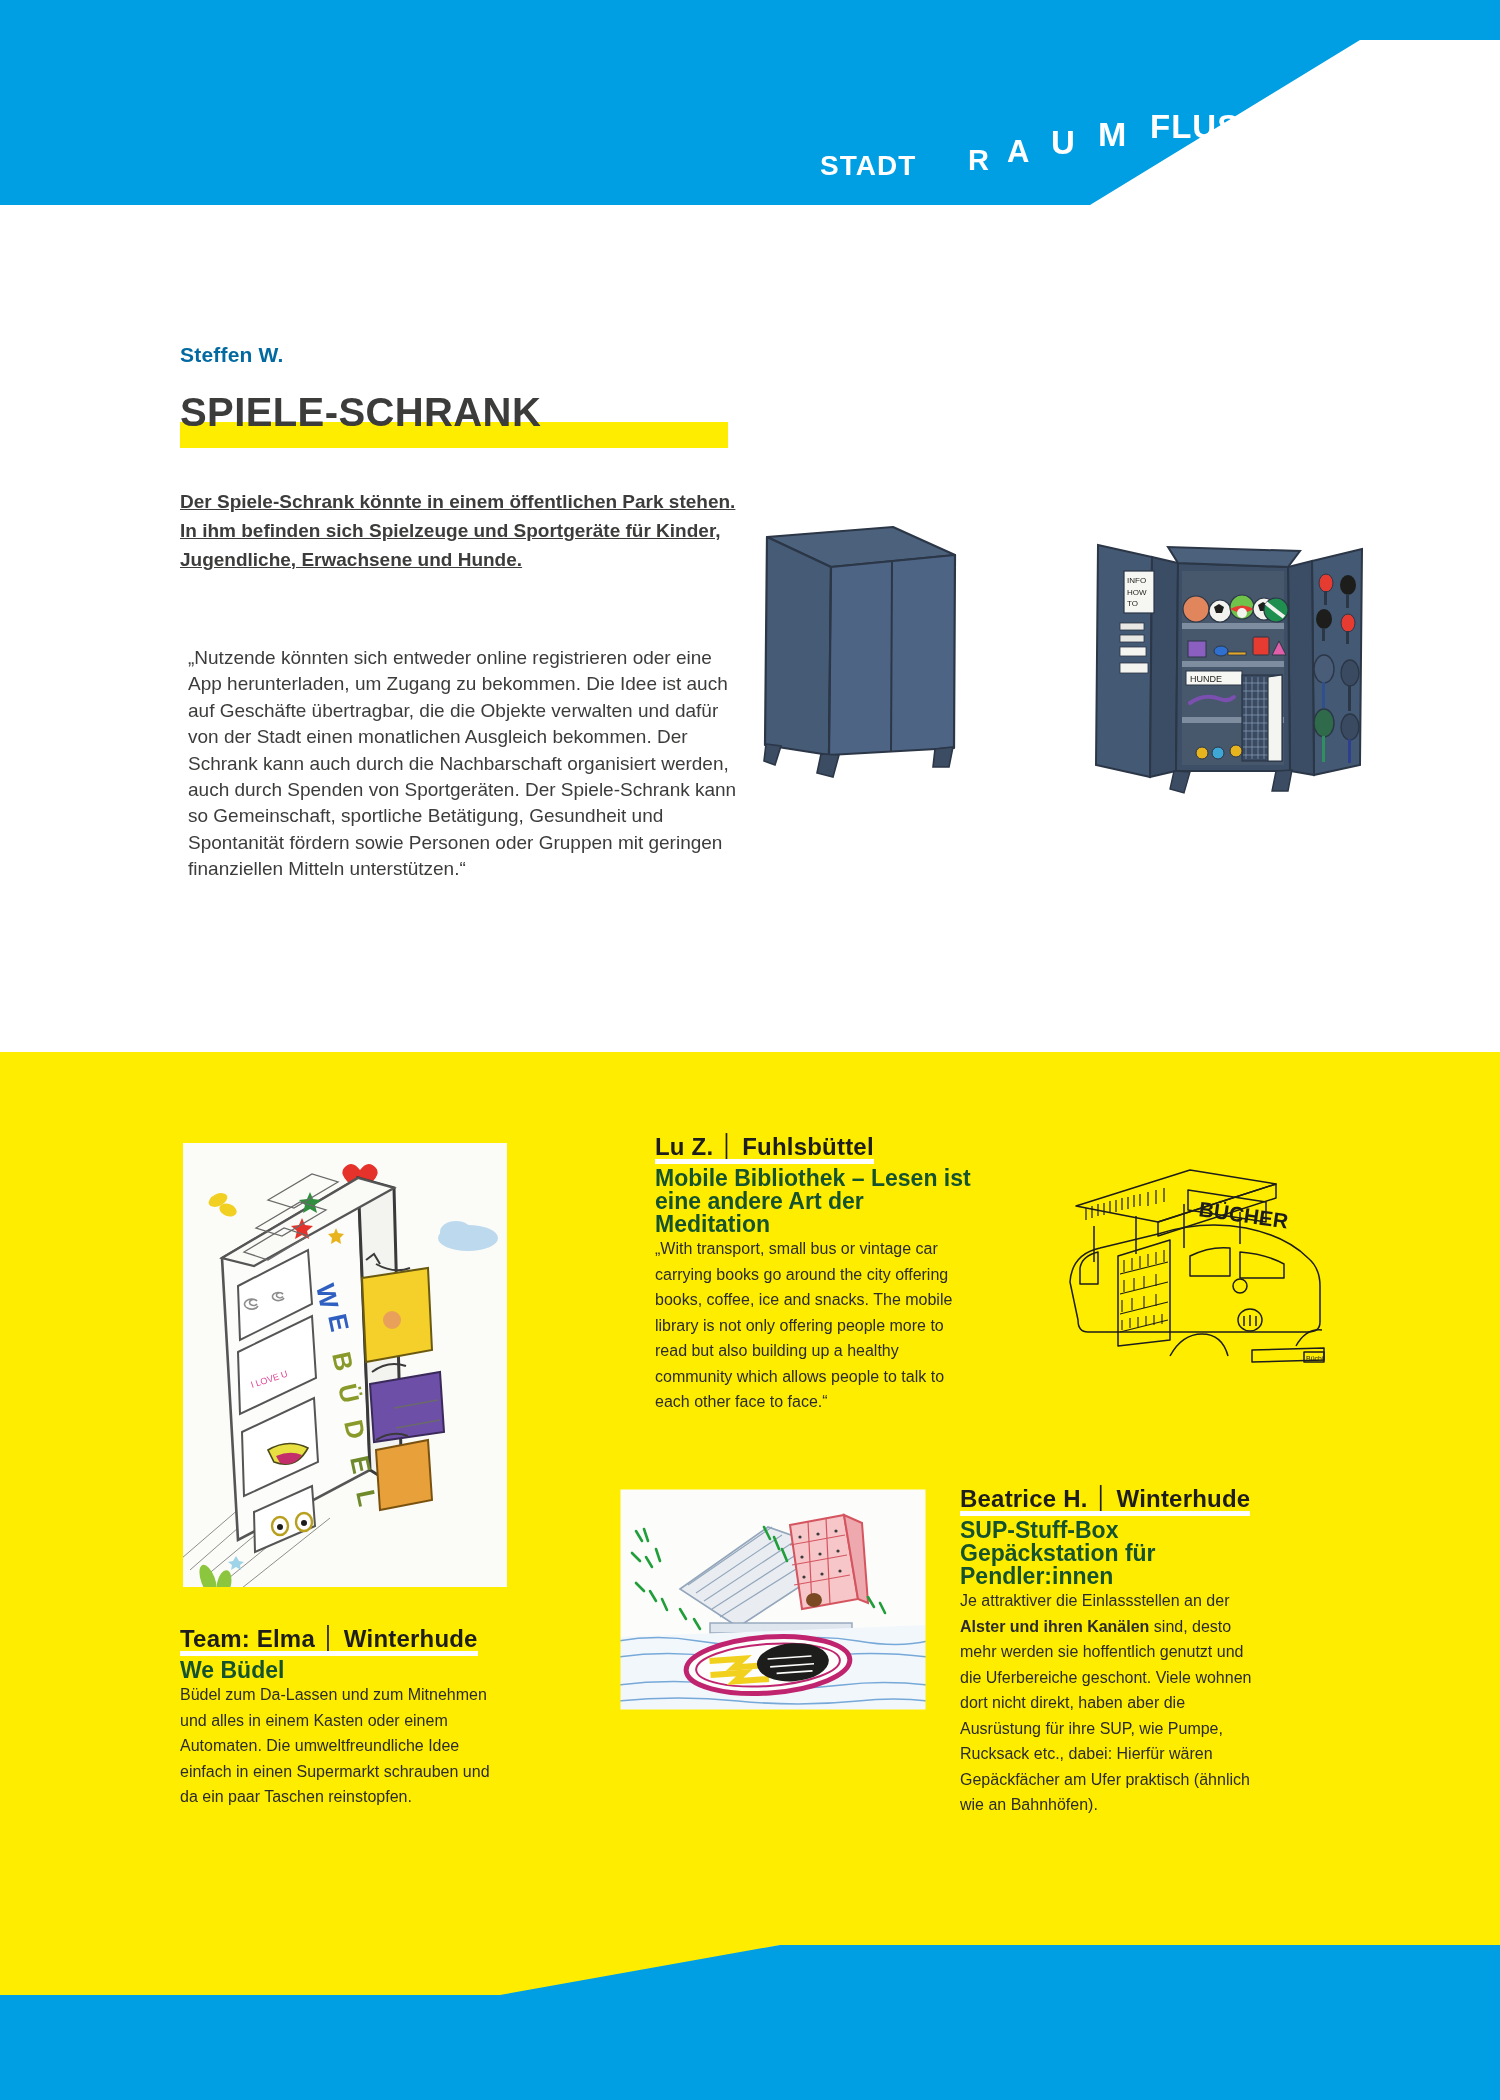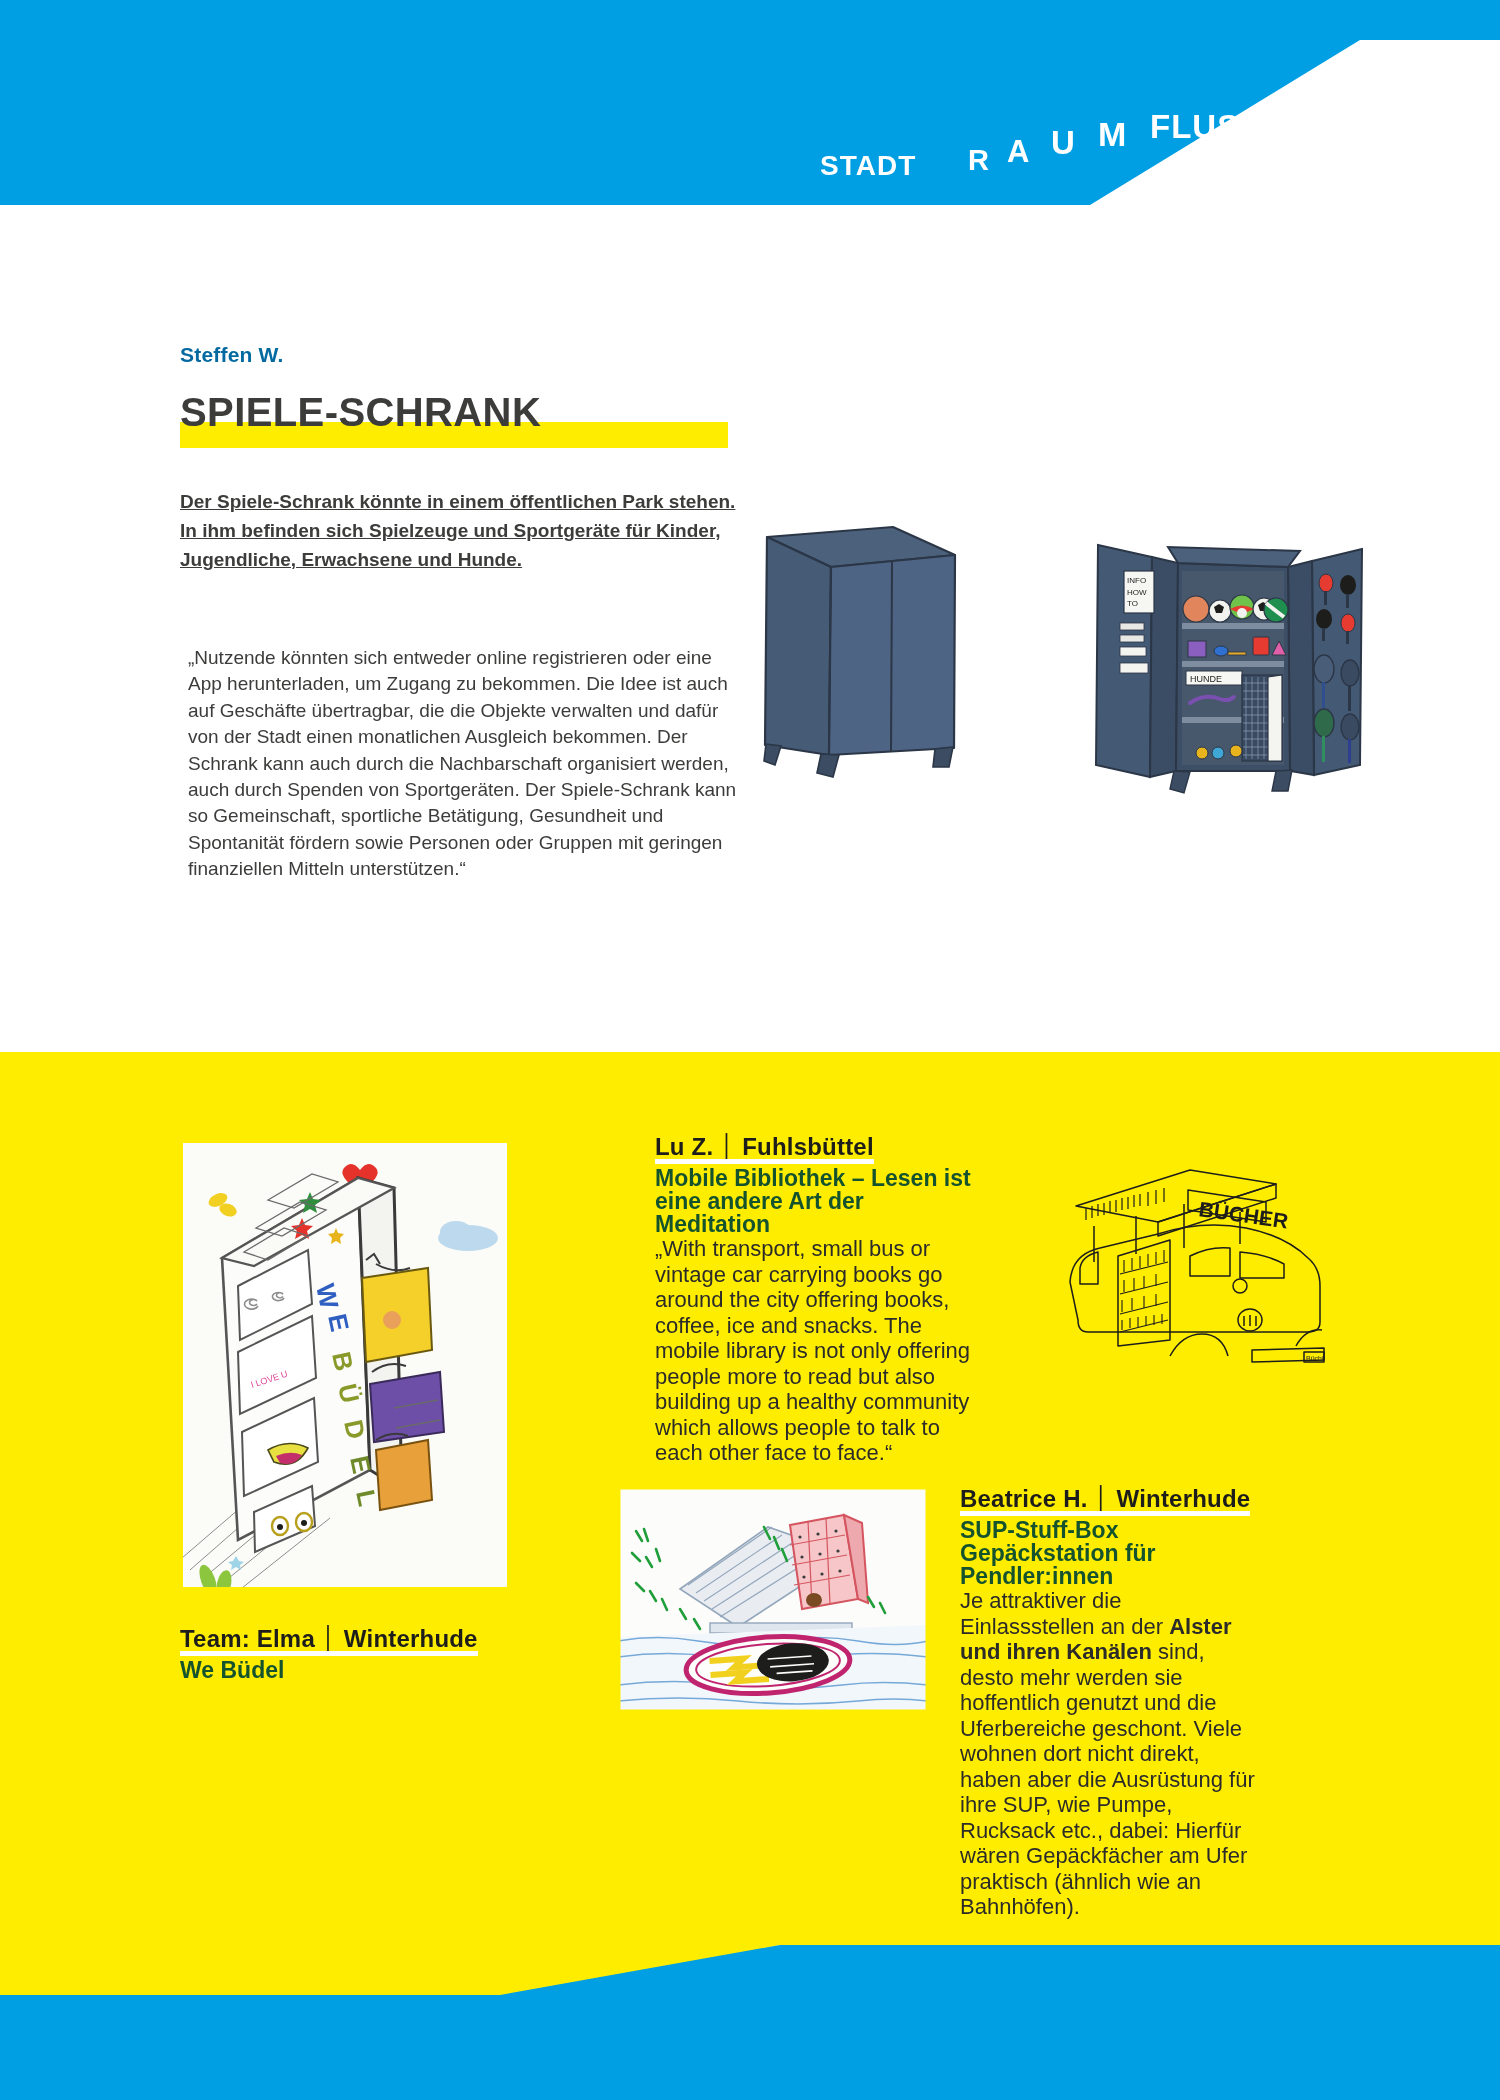--- a/index.html
+++ b/index.html
@@ -69,21 +69,21 @@
     font-size:24px;font-weight:bold;color:#1d1d1b;letter-spacing:.2px;
     padding-bottom:3px;white-space:nowrap;
   }
   .entry-head::after{
     content:"";position:absolute;left:0;right:0;bottom:0;height:5px;background:#ffffff;
   }
   .entry-sub{
     font-size:23px;line-height:23px;font-weight:bold;color:#14532d;margin-top:3px;
   }
   .entry-body{
-    font-size:22px;line-height:25.5px;color:#2b2b2a;margin-top:0px;
+    font-size:16px;line-height:25.5px;color:#2b2b2a;margin-top:0px;
   }
   .entry-body b{font-weight:bold;}
   .e-lu{left:655px;top:1133px;width:320px;}
   .e-bea{left:960px;top:1478px;width:300px;margin-top:7px;}
   .e-elma{left:180px;top:1625px;width:315px;}
 </style>
 </head>
 <body>
 
 <div class="top-banner"></div>
@@ -412,15 +412,16 @@
   <div class="entry-sub">SUP-Stuff-Box</div>
   <div class="entry-sub" style="margin-top:0">Gepäckstation für Pendler:innen</div>
   <div class="entry-body">
     <span>Je attraktiver die Einlassstellen an der </span><b>Alster und ihren Kanälen</b><span> sind, desto mehr werden sie hoffentlich genutzt und die Uferbereiche geschont. Viele wohnen dort nicht direkt, haben aber die Ausrüstung für ihre SUP, wie Pumpe, Rucksack etc., dabei: Hierfür wären Gepäckfächer am Ufer praktisch (ähnlich wie an Bahnhöfen).</span>
   </div>
 </div>
 
 <div class="entry e-elma">
   <div class="entry-head">Team: Elma │ Winterhude</div>
   <div class="entry-sub">We Büdel</div>
+  <div class="entry-body">Büdel zum Da-Lassen und zum Mitnehmen und alles in einem Kasten oder einem Automaten. Die umweltfreundliche Idee einfach in einen Supermarkt schrauben und da ein paar Taschen reinstopfen.</div>
 </div>
 
 <div class="blue-foot"></div>
 
 </body></html>

